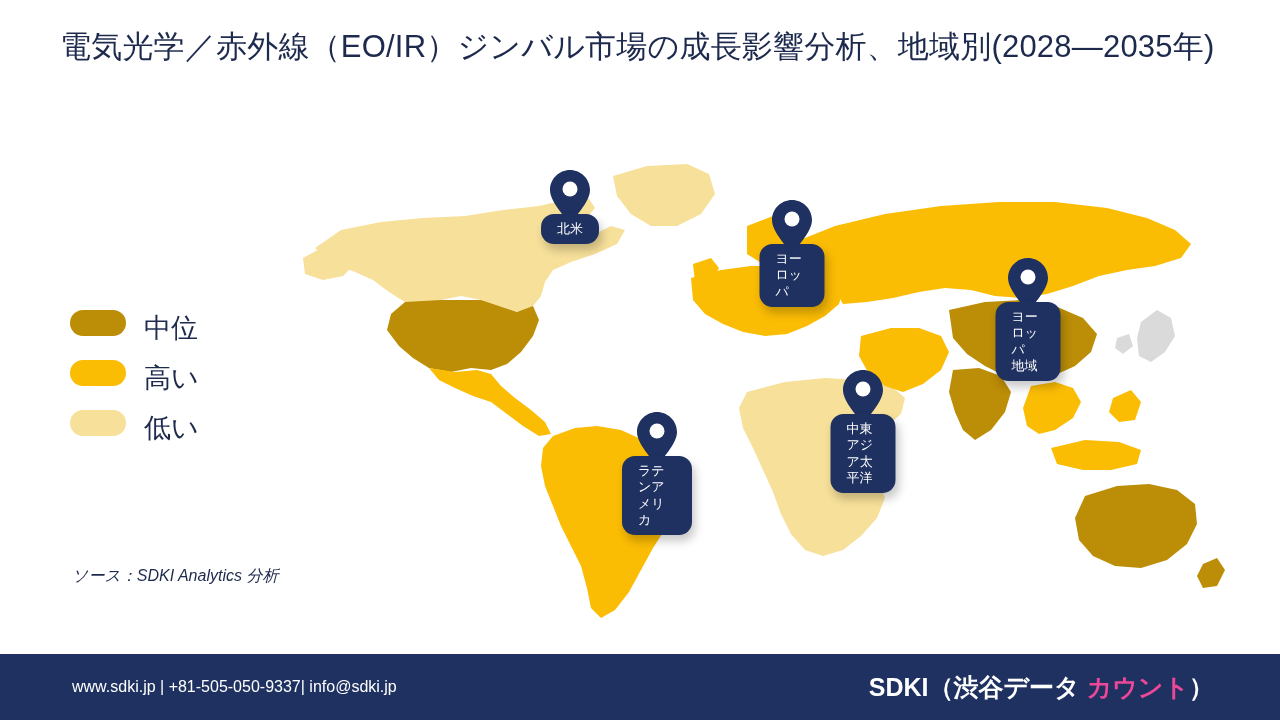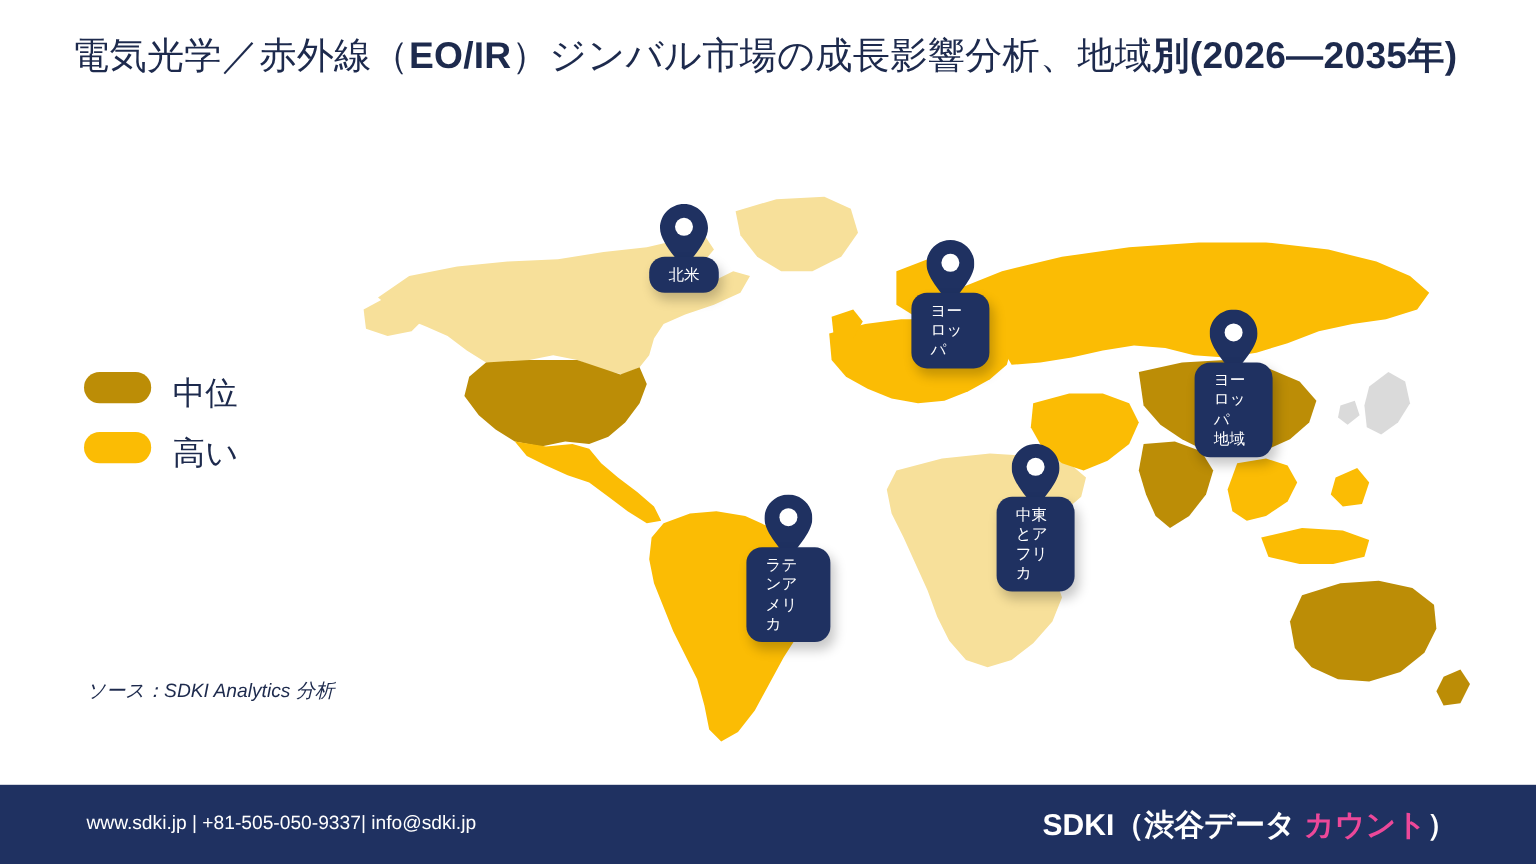--- a/index.html
+++ b/index.html
@@ -11,21 +11,21 @@
     position:relative;
   }
   #page{position:relative;width:1280px;height:720px;overflow:hidden;background:#fff;}
 
   
   .title{
     position:absolute;left:60px;top:26px;width:1160px;
     font-size:31px;line-height:1.35;color:#1d2a4d;
     font-weight:400;letter-spacing:0.2px;
   }
-  .title b{font-weight:700;margin-top:17px;}
+  .title b{font-weight:400;margin-top:17px;}
 
   
   .legend{position:absolute;left:70px;top:310px;}
   .legend-row{display:flex;align-items:flex-start;margin-bottom:14px;}
   .legend-swatch{
     width:56px;height:26px;border-radius:13px;margin-right:18px;flex:0 0 auto;
   }
   .legend-label{font-size:27px;color:#1d2a4d;font-weight:400;}
 
   
@@ -66,31 +66,35 @@
     white-space:pre-line;
     box-shadow:3px 6px 10px rgba(0,0,0,0.22);
   }
 </style>
 </head>
 <body>
 
 <div id="page">
 
   <div class="title">
-    <span>電気光学／赤外線（</span><b>EO/IR</b><span>）ジンバル市場の成長影響分析、地域</span><b>別(2026—2035年)</b>
+    <span>電気光学／赤外線（</span><b>EO/IR</b><span>）ジンバル市場の成長影響分析、地域</span><b>別(2028—2035年)</b>
   </div>
 
   <div class="legend">
     <div class="legend-row">
       <div class="legend-swatch" style="background:#bc8d06"></div>
       <div class="legend-label">中位</div>
     </div>
     <div class="legend-row">
       <div class="legend-swatch" style="background:#fbbc04"></div>
       <div class="legend-label">高い</div>
+    </div>
+    <div class="legend-row">
+      <div class="legend-swatch" style="background:#f7e09a"></div>
+      <div class="legend-label">低い</div>
     </div>
   </div>
 
   <div class="source">ソース：SDKI Analytics 分析</div>
 
   <div class="map-wrap">
     <svg viewBox="0 0 935 510" xmlns="http://www.w3.org/2000/svg">
       <g>
 
         <path fill="#f7e09a" d="M20,118 L46,100 L86,92 L128,88 L170,86 L208,80 L244,76 L270,70 L292,66 L300,78 L288,92 L262,100 L256,112 L276,110 L300,104 L316,96 L330,100 L322,114 L300,124 L276,132 L258,140 L250,152 L246,166 L238,176 L224,182 L206,178 L186,170 L166,166 L146,170 L128,176 L110,172 L94,162 L78,150 L60,142 L40,134 Z"></path>
@@ -160,21 +164,21 @@
     </div>
 
     <div class="pin" style="left:503px;top:240px;width:130px;">
       <div class="pin-shape">
         <svg viewBox="0 0 40 54">
             <path d="M20 0C9 0 0 9 0 20c0 12 16 28 20 34 4-6 20-22 20-34C40 9 31 0 20 0z" fill="#1f3161"></path>
             <circle cx="20" cy="19" r="7.5" fill="#ffffff"></circle>
           </svg>
       </div>
       <div class="pin-label" style="top:44px;">中東
-とアフリカ</div>
+アジア太平洋</div>
     </div>
 
     <div class="pin" style="left:292px;top:282px;width:140px;">
       <div class="pin-shape">
         <svg viewBox="0 0 40 54">
             <path d="M20 0C9 0 0 9 0 20c0 12 16 28 20 34 4-6 20-22 20-34C40 9 31 0 20 0z" fill="#1f3161"></path>
             <circle cx="20" cy="19" r="7.5" fill="#ffffff"></circle>
           </svg>
       </div>
       <div class="pin-label" style="top:44px;">ラテンアメリカ</div>

